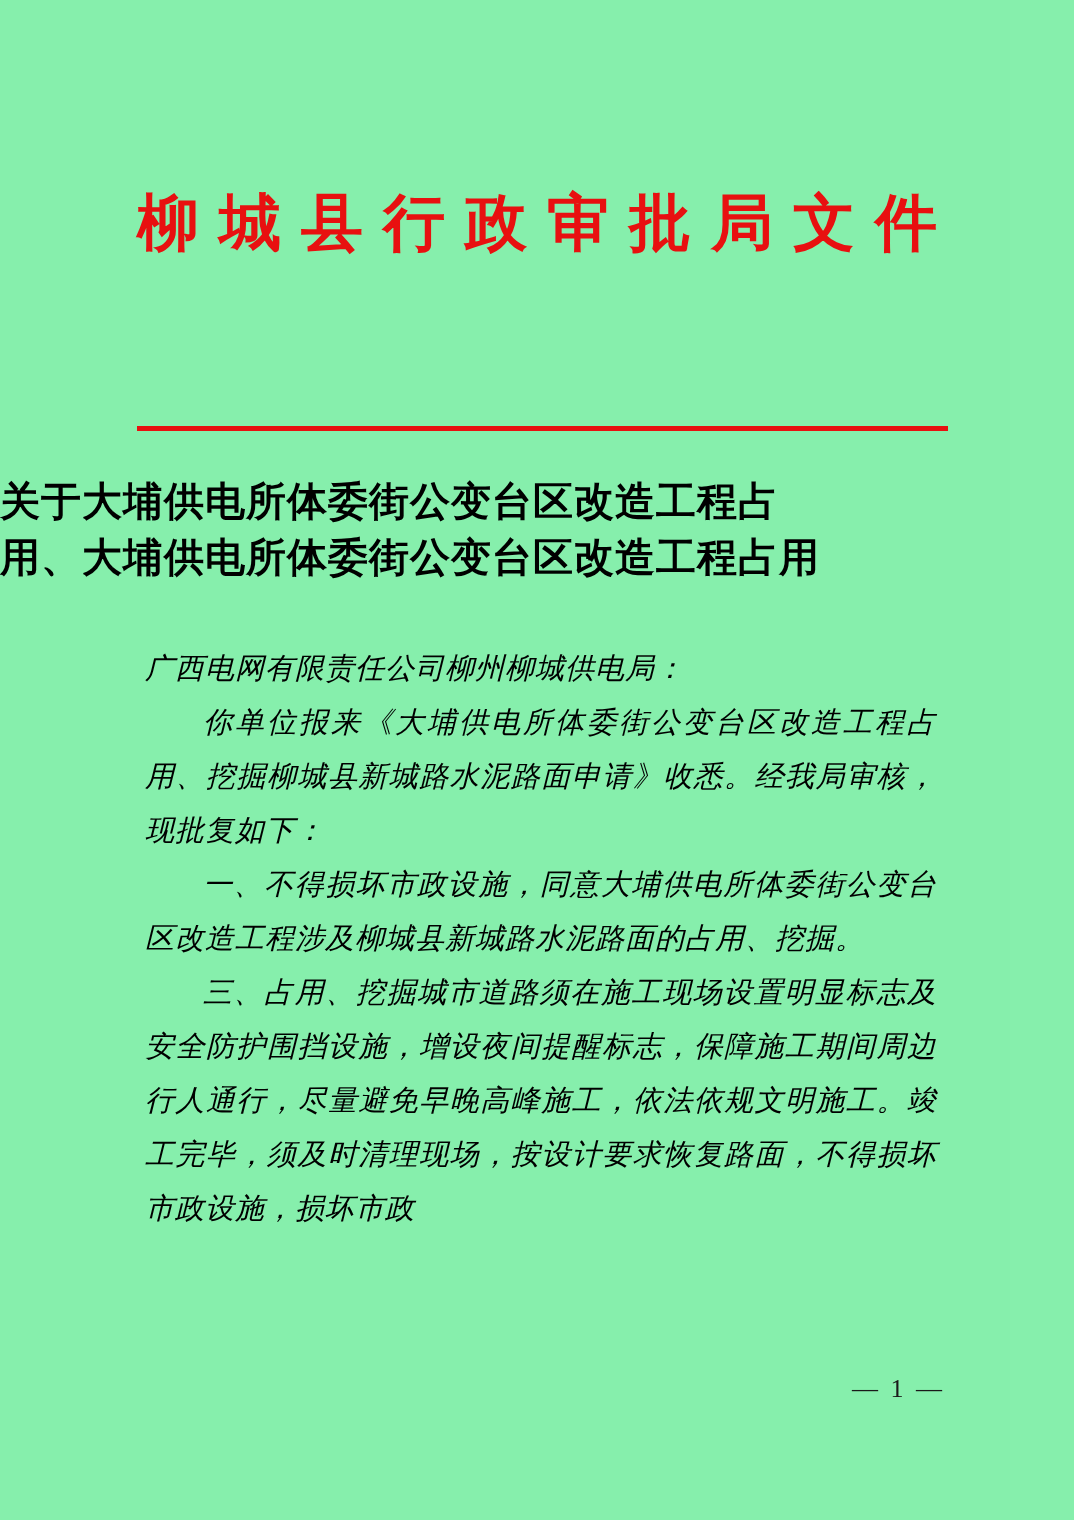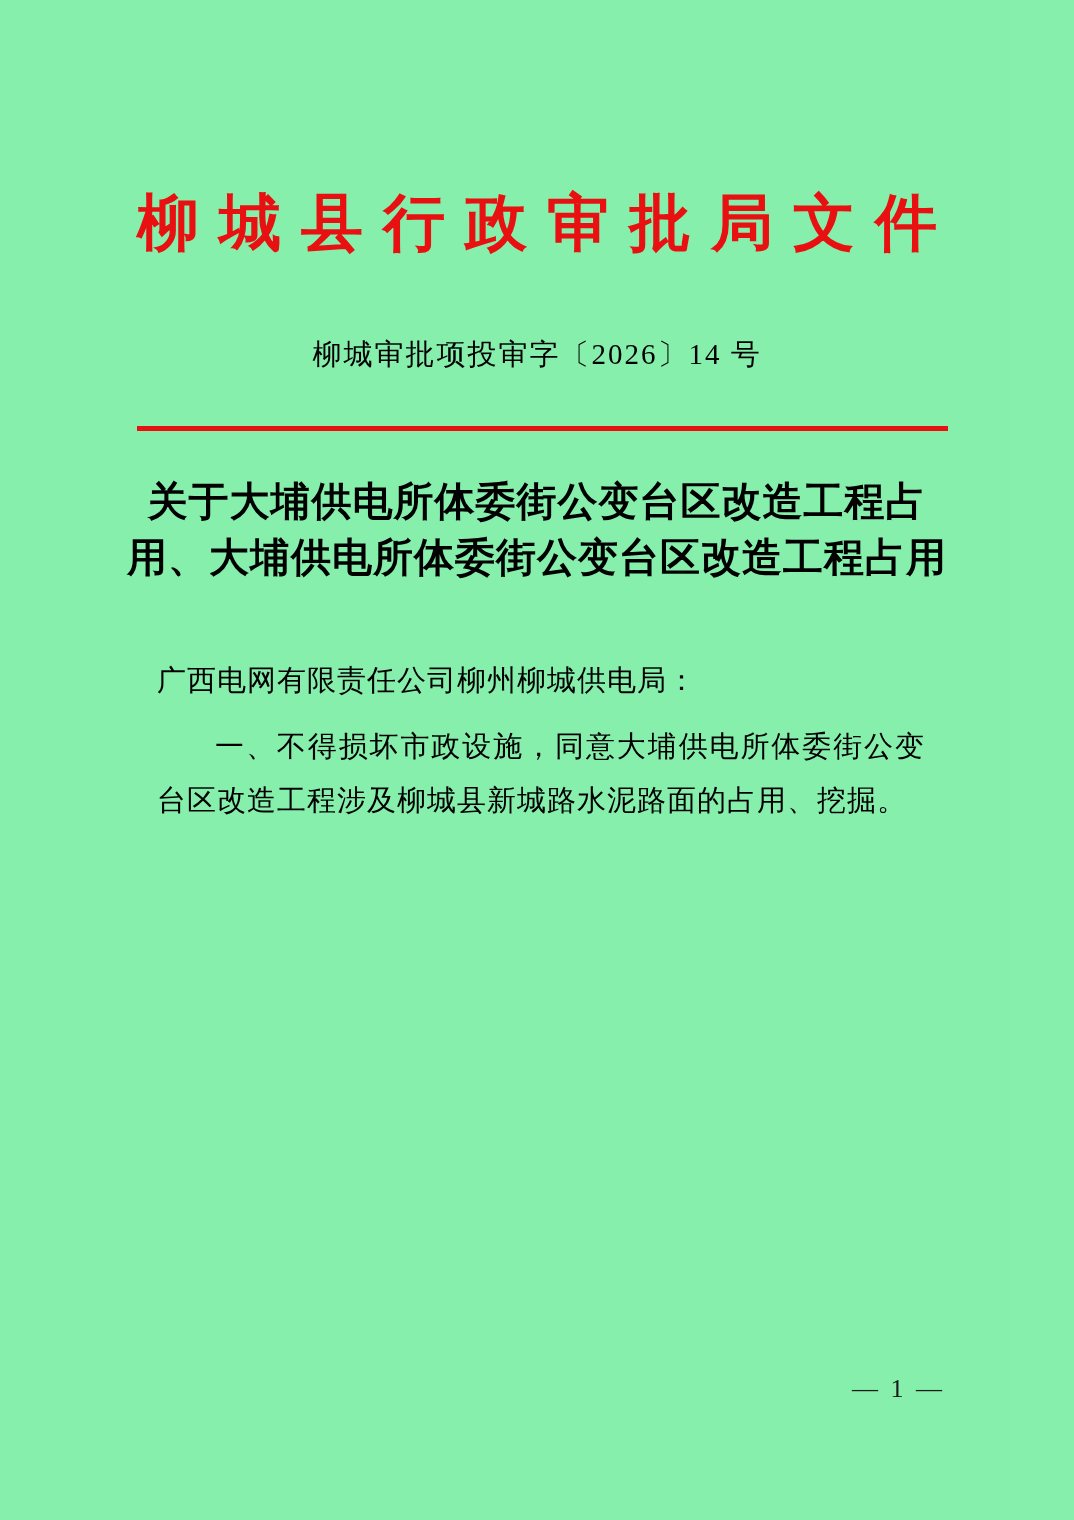--- a/index.html
+++ b/index.html
@@ -51,40 +51,41 @@
     left: 137px;
     width: 811px;
     height: 5px;
     background: var(--red);
   }
   .doc-title {
     position: absolute;
     top: 474px;
     left: 0;
     width: 100%;
-    text-align: center;
+    text-align: left;
     font-size: 40px;
     line-height: 56px;
     font-weight: bold;
     letter-spacing: 1px;
   }
   .doc-body {
     position: absolute;
     top: 641px;
     left: 145px;
     width: 792px;
     font-size: 29px;
     line-height: 54px;
     letter-spacing: 1px;
     text-align: justify;
   }
   .doc-body p {
-    margin: 12px;
+    margin: 0;
     padding: 0;
     text-indent: 2em;
+    font-style: italic;
   }
   .doc-body p.salutation {
     text-indent: 0;
   }
   .page-number {
     position: absolute;
     top: 1374px;
     left: 0;
     width: 945px;
     text-align: right;
@@ -93,29 +94,30 @@
     color: #1a1a1a;
   }
 </style>
 </head>
 <body>
 
 <div class="page">
 
   <div class="agency-header">柳城县行政审批局文件</div>
 
-  <div class="doc-number">柳城审批项投审字〔2026〕14 号</div>
 
   <div class="red-divider"></div>
 
   <div class="doc-title">
     <div>关于大埔供电所体委街公变台区改造工程占</div>
     <div>用、大埔供电所体委街公变台区改造工程占用</div>
   </div>
 
   <div class="doc-body">
     <p class="salutation">广西电网有限责任公司柳州柳城供电局：</p>
+    <p>你单位报来《大埔供电所体委街公变台区改造工程占用、挖掘柳城县新城路水泥路面申请》收悉。经我局审核，现批复如下：</p>
     <p>一、不得损坏市政设施，同意大埔供电所体委街公变台区改造工程涉及柳城县新城路水泥路面的占用、挖掘。</p>
+    <p>三、占用、挖掘城市道路须在施工现场设置明显标志及安全防护围挡设施，增设夜间提醒标志，保障施工期间周边行人通行，尽量避免早晚高峰施工，依法依规文明施工。竣工完毕，须及时清理现场，按设计要求恢复路面，不得损坏市政设施，损坏市政</p>
   </div>
 
   <div class="page-number">— 1 —</div>
 
 </div>
 
 </body></html>

